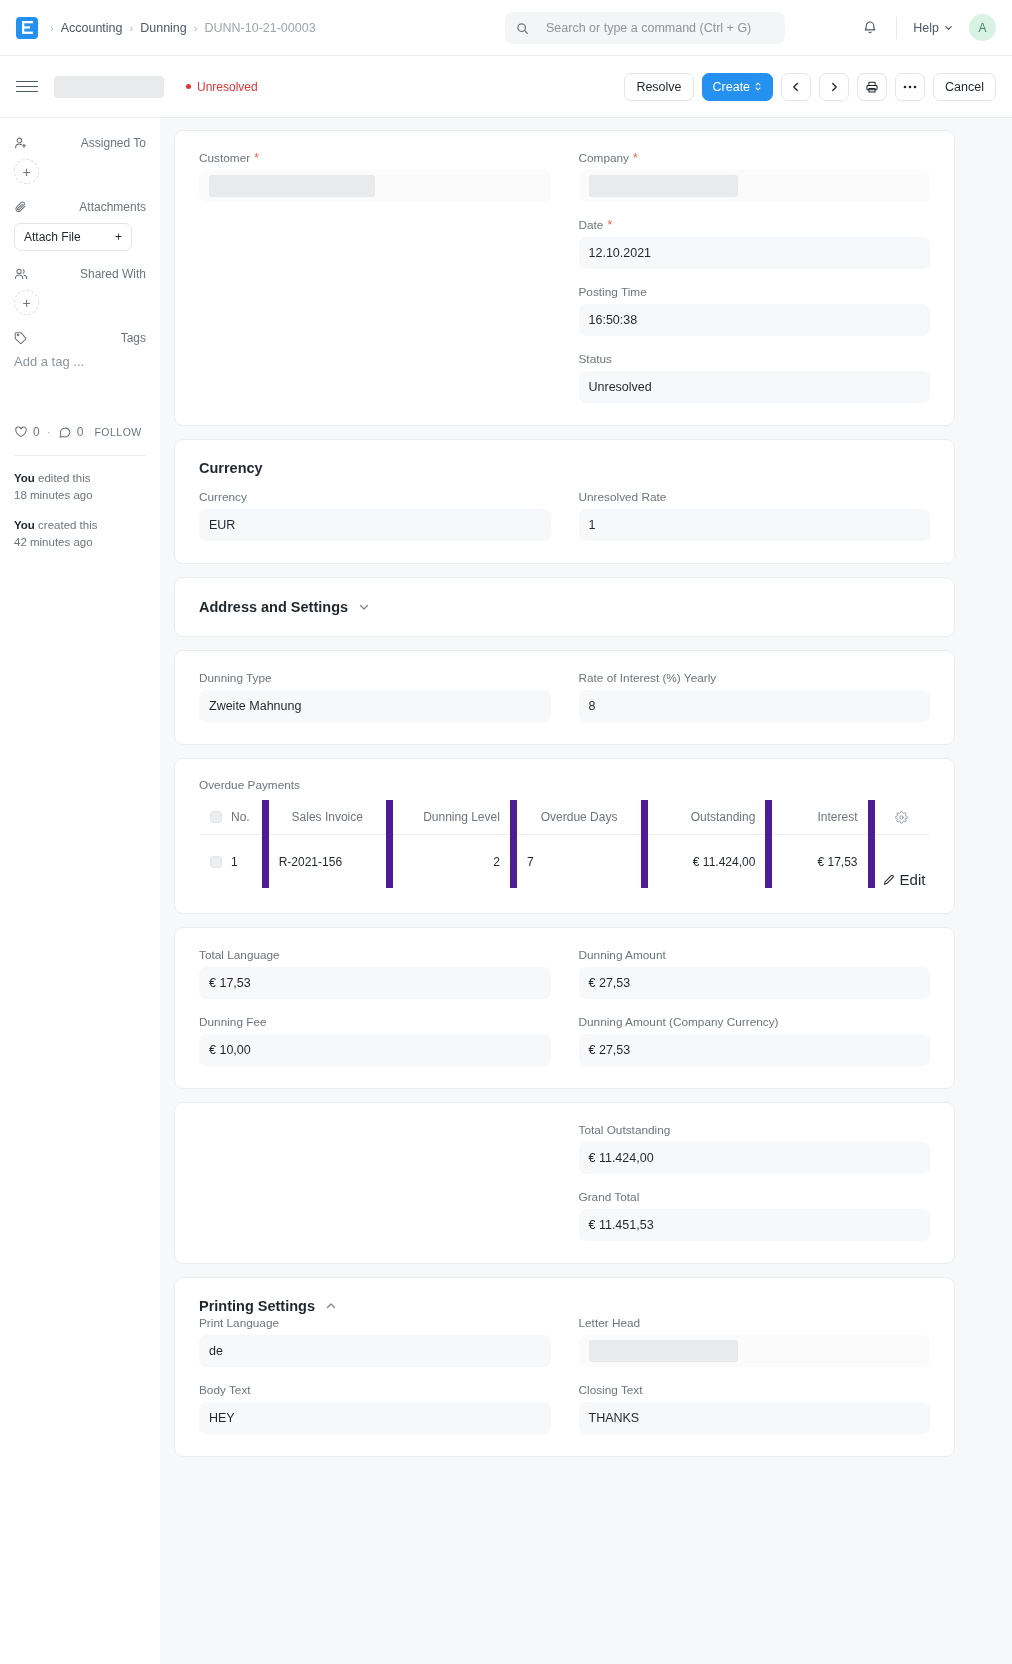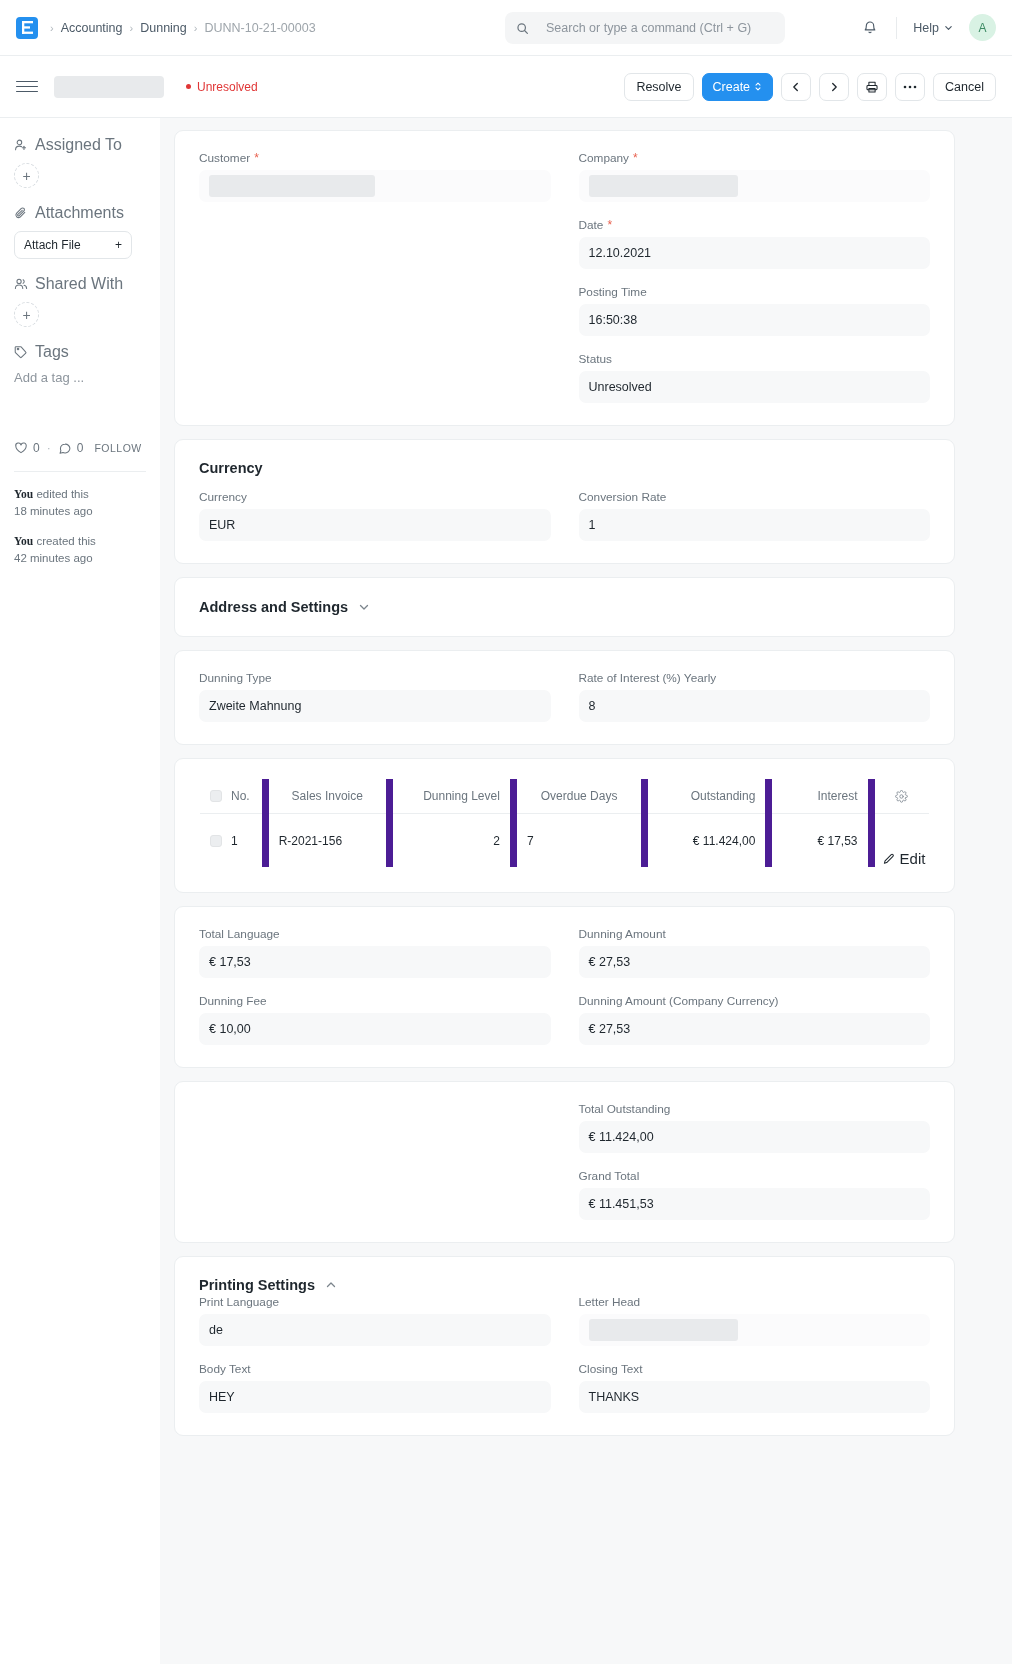--- a/index.html
+++ b/index.html
@@ -102,21 +102,21 @@
 
   
   .sidebar {
     width: 160px; flex: 0 0 160px;
     padding: 18px 14px 0 14px;
     background: #fff;
   }
   .side-sect { margin-bottom: 16px; }
   .side-head {
     display: flex; align-items: center; gap: 7px;
-    font-size: 16px; color: #6b757e; margin-bottom: 9px;
+    font-size: 12px; color: #6b757e; margin-bottom: 9px; justify-content: space-between;
   }
   .circle-add {
     width: 25px; height: 25px; border-radius: 50%;
     border: 1px dashed #d7dce0; background: #fff;
     display: flex; align-items: center; justify-content: center;
     color: #6b757e; font-size: 14px; cursor: pointer;
   }
   .attach-btn {
     width: 118px; height: 28px; border: 1px solid #e2e6e9; border-radius: 7px;
     background: #fff; display: flex; align-items: center;
@@ -126,21 +126,21 @@
   .add-tag { font-size: 13px; color: #8d959d; cursor: pointer; margin-top: 2px; }
 
   .social-row {
     display: flex; align-items: center; gap: 5px;
     font-size: 12px; color: #6b757e; margin-top: 56px;
   }
   .social-row .sep { color: #b0b7bd; margin: 0 2px;}
   .follow { font-size: 10.5px; letter-spacing: .5px; color: #6b757e; margin-left: 6px; cursor: pointer;}
   .side-rule { height: 1px; background: #ebeef0; margin: 16px 0 14px 0; }
   .side-log { font-size: 11.5px; color: #6b757e; line-height: 17px; margin-bottom: 13px; }
-  .side-log b { color: #1f272e; font-weight: 600; font-family: Liberation Serif, serif; }
+  .side-log b { color: #1f272e; font-weight: 600; }
 
   
   .main {
     flex: 1 1 auto; background: #f7f8f9;
     padding: 12px 57px 0 14px;
     overflow: hidden;
   }
   .card {
     background: #fff; border: 1px solid #ebeef0; border-radius: 9px;
     margin-bottom: 13px; padding: 20px 24px 22px 24px;
@@ -441,21 +441,21 @@
       </div>
       <div class="grid2">
         <div class="field" style="margin-bottom:0">
           <div class="flabel">
             <span>Currency</span>
           </div>
           <div class="fctrl">EUR</div>
         </div>
         <div class="field" style="margin-bottom:0">
           <div class="flabel">
-            <span>Conversion Rate</span>
+            <span>Unresolved Rate</span>
           </div>
           <div class="fctrl">1</div>
         </div>
       </div>
     </section>
 
     <section class="card" style="padding-top:21px;padding-bottom:21px">
       <div class="sect-title-row">
         <span class="sect-title">Address and Settings</span>
         <span class="chev">
@@ -477,20 +477,21 @@
         <div class="field" style="margin-bottom:0">
           <div class="flabel">
             <span>Rate of Interest (%) Yearly</span>
           </div>
           <div class="fctrl">8</div>
         </div>
       </div>
     </section>
 
     <section class="card" style="padding-top:19px;padding-bottom:24px">
+      <div class="grid-label">Overdue Payments</div>
       <table class="gridtbl">
         <colgroup>
           <col style="width:9%">
             <col style="width:17%">
             <col style="width:17%">
             <col style="width:18%">
           <col style="width:17%">
             <col style="width:14%">
             <col style="width:8%">
         </colgroup>

